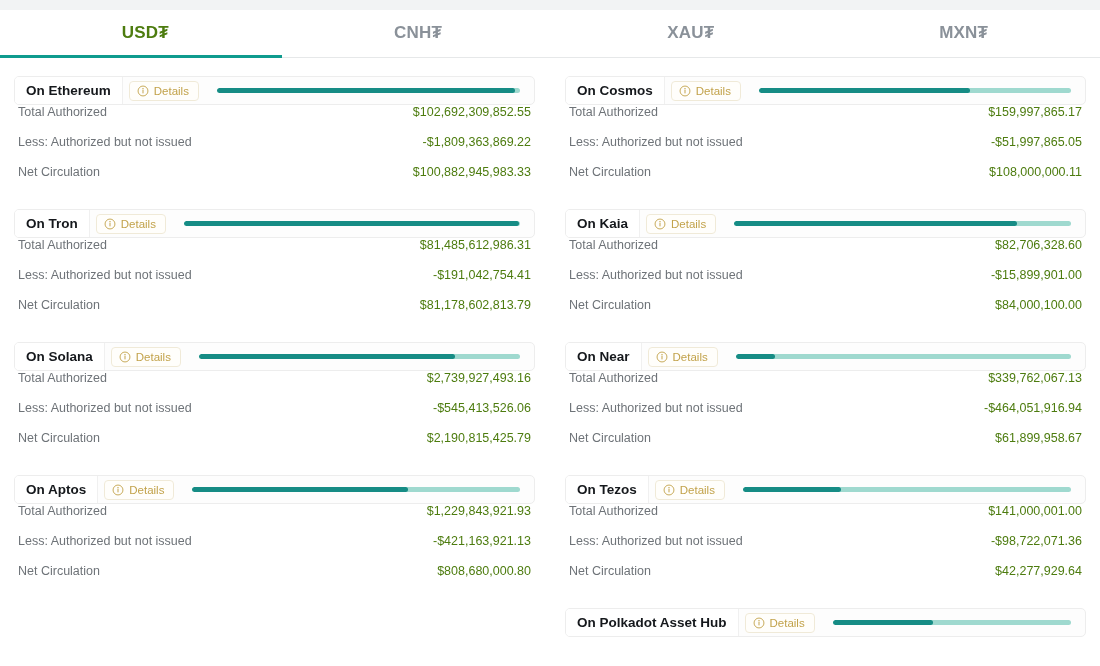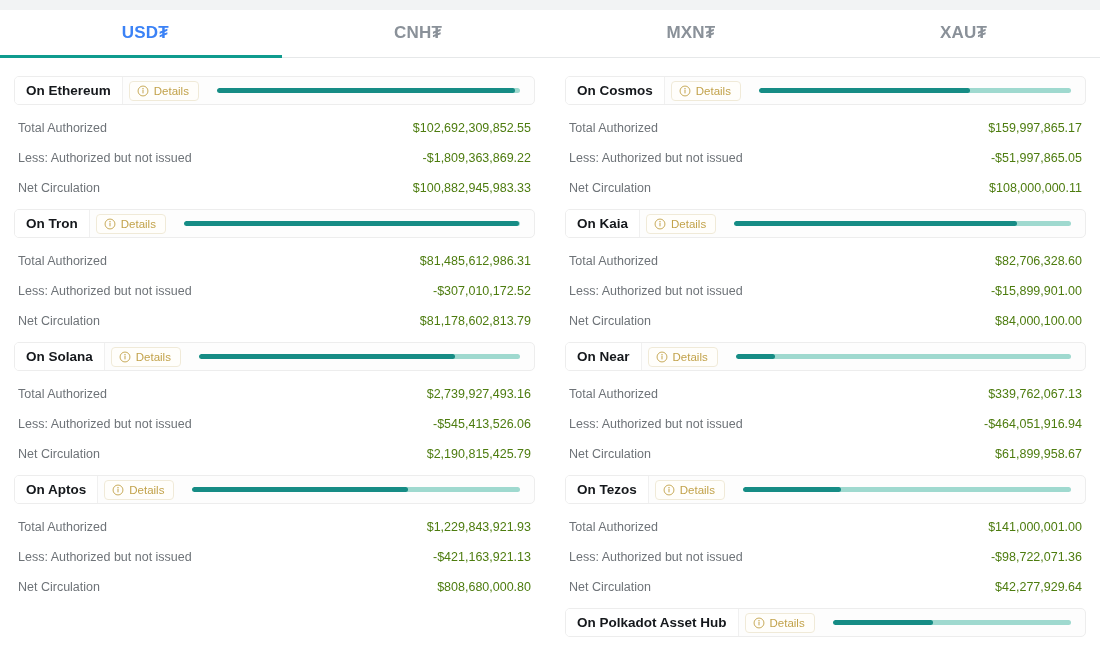--- a/index.html
+++ b/index.html
@@ -45,21 +45,21 @@
     justify-content: center;
     font-size: 17px;
     color: #8a9199;
     letter-spacing: .2px;
     cursor: pointer;
     position: relative;
     padding-bottom: 2px;
     font-weight: bold;
   }
   .tab.active {
-    color: #3b82f6;
+    color: #4d7c0f;
     font-weight: bold;
     padding-left: 9px;
   }
   .tab.active::after {
     content: "";
     position: absolute;
     left: 0; right: 0; bottom: -1px;
     height: 3px;
     background: #0f9b8e;
   }
@@ -147,21 +147,21 @@
     position: absolute;
     left: 0; top: 0; bottom: 0;
     background: #168c85;
     border-radius: 3px;
   }
 
   
   .metrics { padding: 0 4px; }
   .metric {
     display: flex;
-    align-items: flex-end;
+    align-items: flex-start;
     justify-content: space-between;
     height: 30px;
     font-size: 12.5px;
   }
   .metric .k {
     color: #6e7378;
     white-space: nowrap;
   }
   .metric .v {
     color: #4d7c0f;
@@ -172,22 +172,22 @@
 </head>
 <body>
 
 <div class="page">
 
   <div class="top-strip"></div>
 
   <div class="tabbar" id="tabbar">
       <div class="tab active">USD₮</div>
       <div class="tab">CNH₮</div>
+      <div class="tab">XAU₮</div>
       <div class="tab">MXN₮</div>
-      <div class="tab">XAU₮</div>
     </div>
 
   <div class="columns">
     <div class="col" id="left-col">
         <div class="chain">
           <div class="chain-head">
             <div class="chain-name">On Ethereum</div>
             <div class="details-btn">
               <svg class="info-ico" viewBox="0 0 16 16">
                 <circle cx="8" cy="8" r="6.6" fill="none" stroke="#c2a24a" stroke-width="1.2"></circle>
@@ -234,21 +234,21 @@
               </div>
             </div>
           </div>
           <div class="metrics">
             <div class="metric">
               <span class="k">Total Authorized</span>
               <span class="v">$81,485,612,986.31</span>
             </div>
             <div class="metric">
               <span class="k">Less: Authorized but not issued</span>
-              <span class="v">-$307,010,172.52</span>
+              <span class="v">-$191,042,754.41</span>
             </div>
             <div class="metric">
               <span class="k">Net Circulation</span>
               <span class="v">$81,178,602,813.79</span>
             </div>
           </div>
         </div>
         <div class="chain">
           <div class="chain-head">
             <div class="chain-name">On Solana</div>

